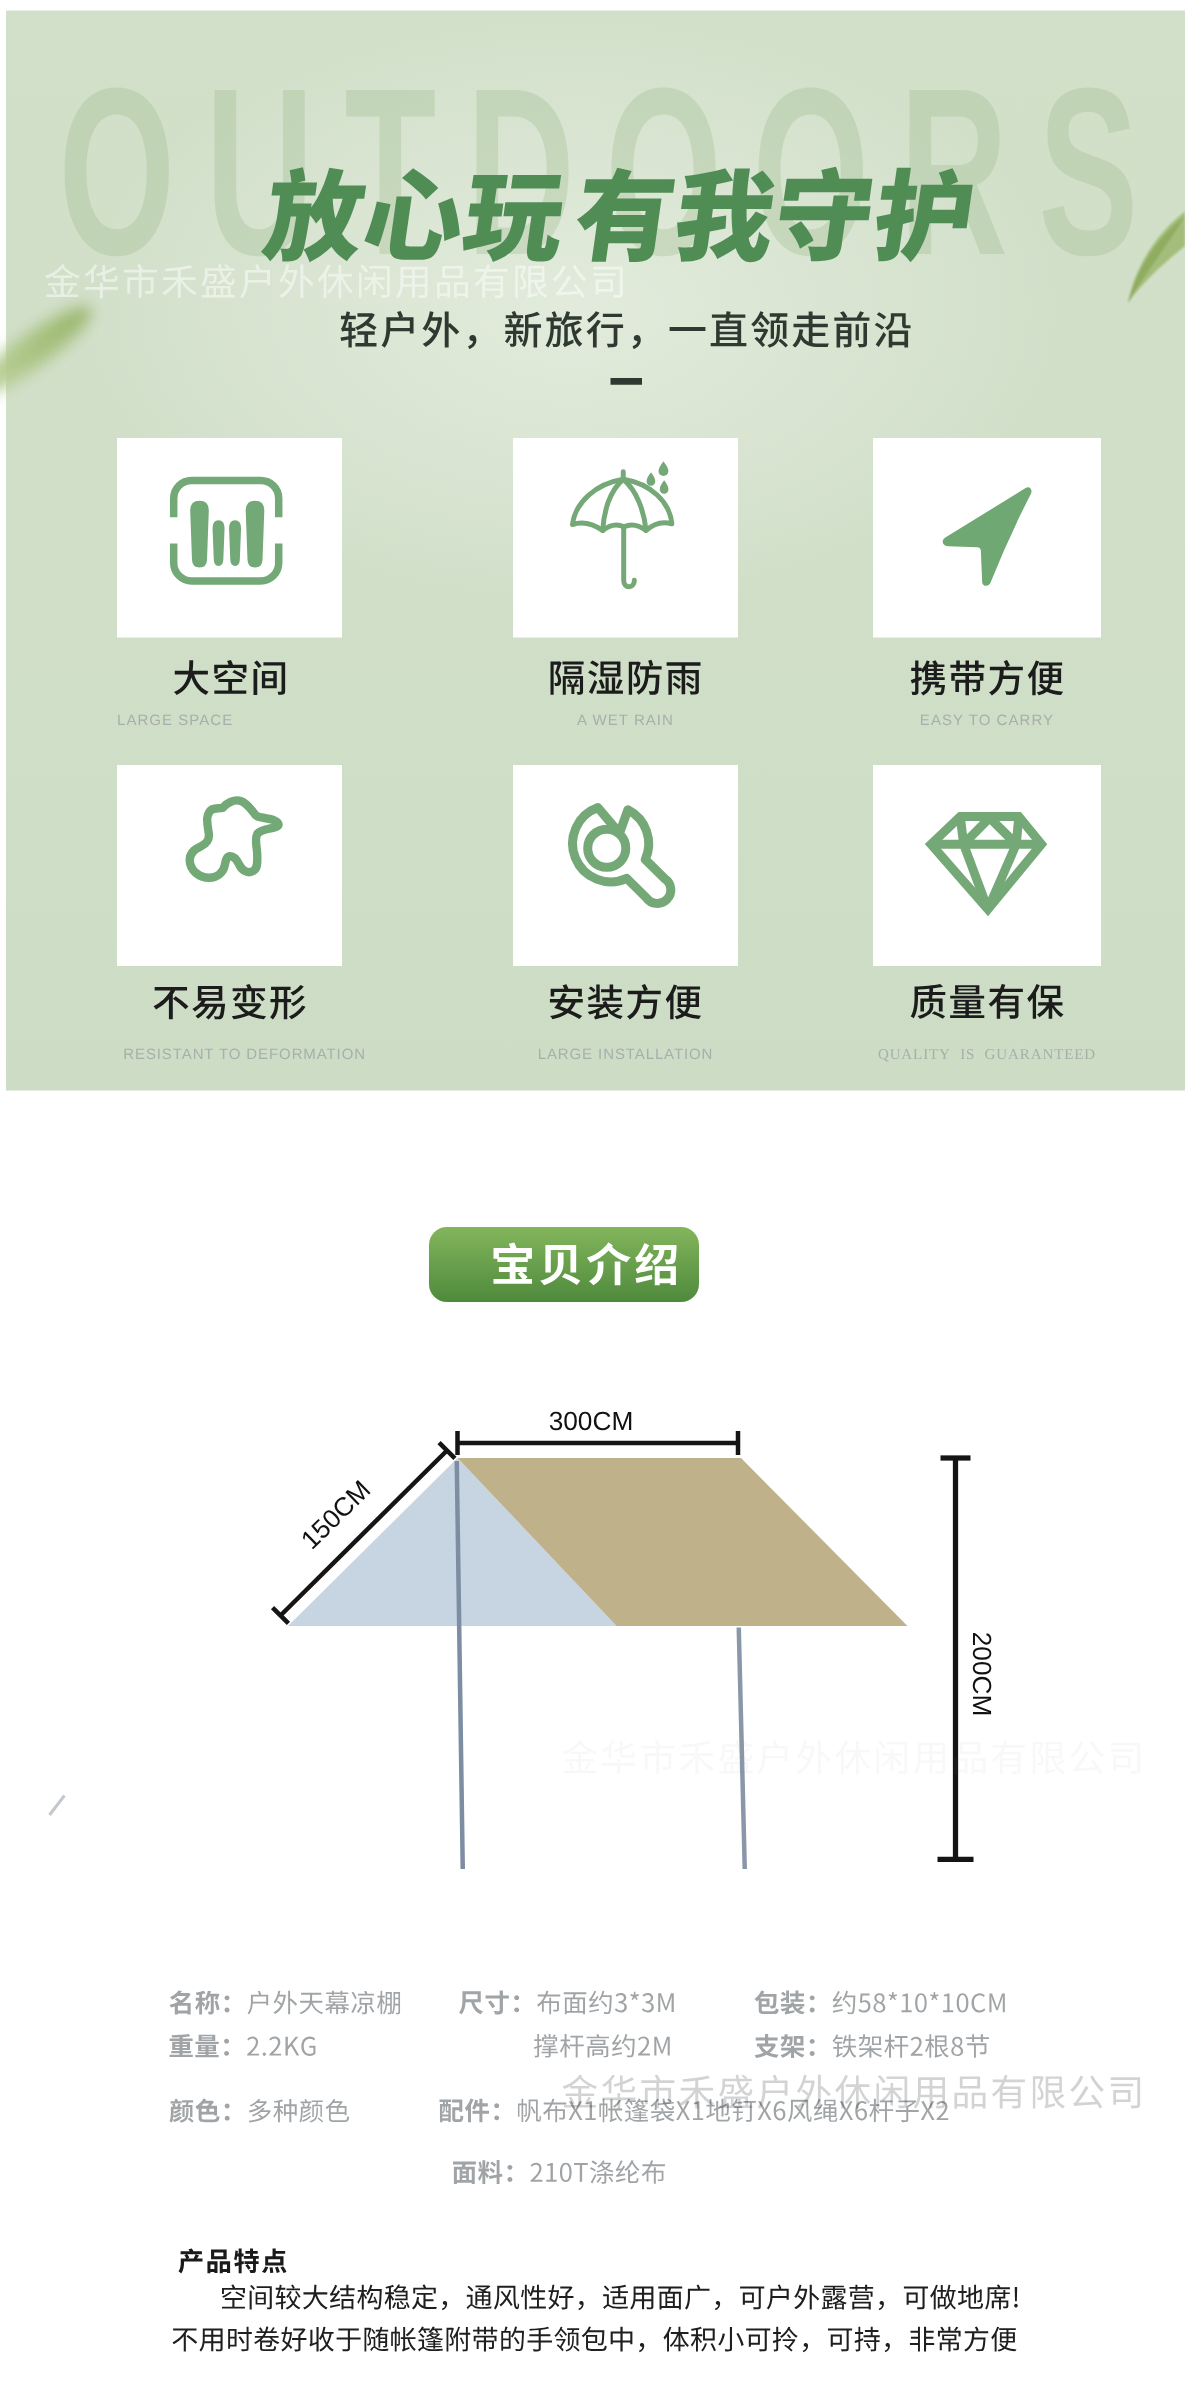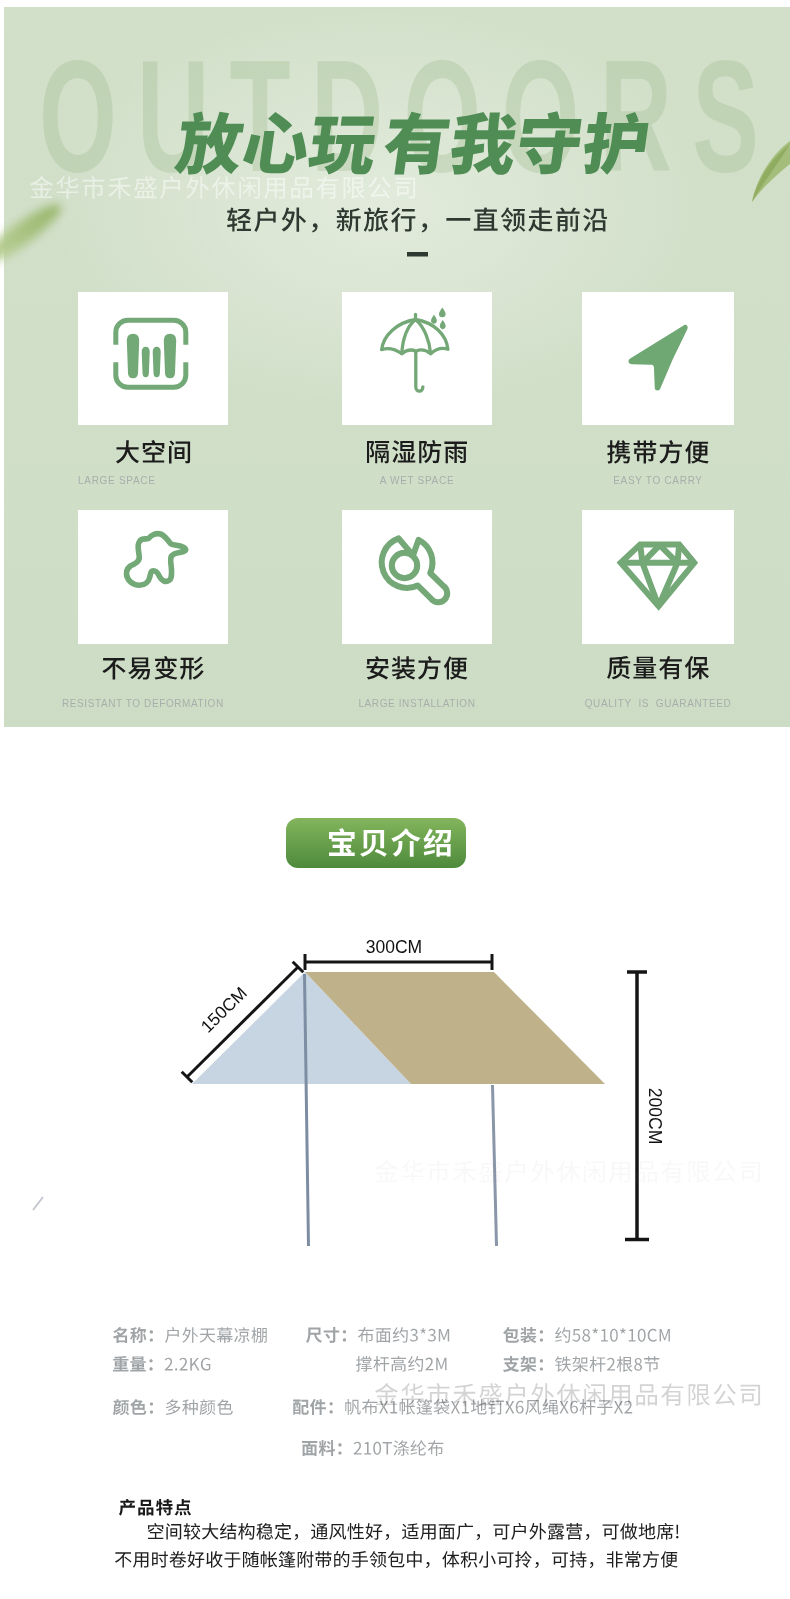--- a/index.html
+++ b/index.html
@@ -31,29 +31,29 @@
   <div class="abs" style="left:582px;top:292px;width:152px;height:133px;background:#ffffff;"></div>
 
   <div class="abs" style="left:78px;top:510px;width:150px;height:134px;background:#ffffff;"></div>
 
   <div class="abs" style="left:342px;top:510px;width:150px;height:134px;background:#ffffff;"></div>
 
   <div class="abs" style="left:582px;top:510px;width:152px;height:134px;background:#ffffff;"></div>
 
   <div class="abs" style="left:78px;top:475px;width:150px;font-size:10px;letter-spacing:0.7px;color:#a8aeab;">LARGE SPACE</div>
 
-  <div class="abs" style="left:342px;top:475px;width:150px;text-align:center;font-size:10px;letter-spacing:0.7px;color:#a8aeab;">A WET SPACE</div>
+  <div class="abs" style="left:342px;top:475px;width:150px;text-align:center;font-size:10px;letter-spacing:0.7px;color:#a8aeab;">A WET RAIN</div>
 
   <div class="abs" style="left:582px;top:475px;width:152px;text-align:center;font-size:10px;letter-spacing:0.7px;color:#a8aeab;">EASY TO CARRY</div>
 
-  <div class="abs" style="left:62px;top:698px;width:182px;text-align:left;font-size:10px;letter-spacing:0.6px;color:#a8aeab;">RESISTANT TO DEFORMATION</div>
+  <div class="abs" style="left:62px;top:698px;width:182px;text-align:right;font-size:10px;letter-spacing:0.6px;color:#a8aeab;">RESISTANT TO DEFORMATION</div>
 
   <div class="abs" style="left:342px;top:698px;width:150px;text-align:center;font-size:10px;letter-spacing:0.6px;color:#a8aeab;">LARGE INSTALLATION</div>
 
-  <div class="abs" style="left:578px;top:698px;width:160px;text-align:center;font-size:10px;letter-spacing:0.6px;color:#a8aeab;">QUALITY&nbsp; IS&nbsp; GUARANTEED</div>
+  <div class="abs" style="left:578px;top:698px;width:160px;text-align:center;font-size:10px;letter-spacing:0.6px;color:#a8aeab;font-family:Liberation Serif, serif;">QUALITY&nbsp; IS&nbsp; GUARANTEED</div>
 
   <div class="abs" style="left:286px;top:818px;width:180px;height:50px;border-radius:12px;background:linear-gradient(180deg,#83b55c,#4e8a3c);"></div>
 
   <svg class="abs" style="left:0;top:0;" width="790" height="1599" viewBox="0 0 790 1599">
 
     <g transform="translate(115.8,320.3)">
       <path d="M12,0 L58,0 A12,12 0 0 1 70,12 L70,24.5 M70,42 L70,55 A12,12 0 0 1 58,67 L12,67 A12,12 0 0 1 0,55 L0,42 M0,24.5 L0,12 A12,12 0 0 1 12,0" fill="none" stroke="#73a977" stroke-width="5"></path>
       <path d="M11,20 Q11,13.5 17.2,13.5 Q23.4,13.5 23.4,20 L22.2,53 Q22,58 17.2,58 Q12.4,58 12.2,53 Z" fill="#73a977"></path>
       <path d="M25.9,32 Q25.9,26.5 29.9,26.5 Q33.9,26.5 33.9,32 L33.1,52.5 Q33,57 29.9,57 Q26.8,57 26.7,52.5 Z" fill="#73a977"></path>
       <path d="M36.9,32 Q36.9,26.5 40.9,26.5 Q44.9,26.5 44.9,32 L44.1,52.5 Q44,57 40.9,57 Q37.8,57 37.7,52.5 Z" fill="#73a977"></path>

